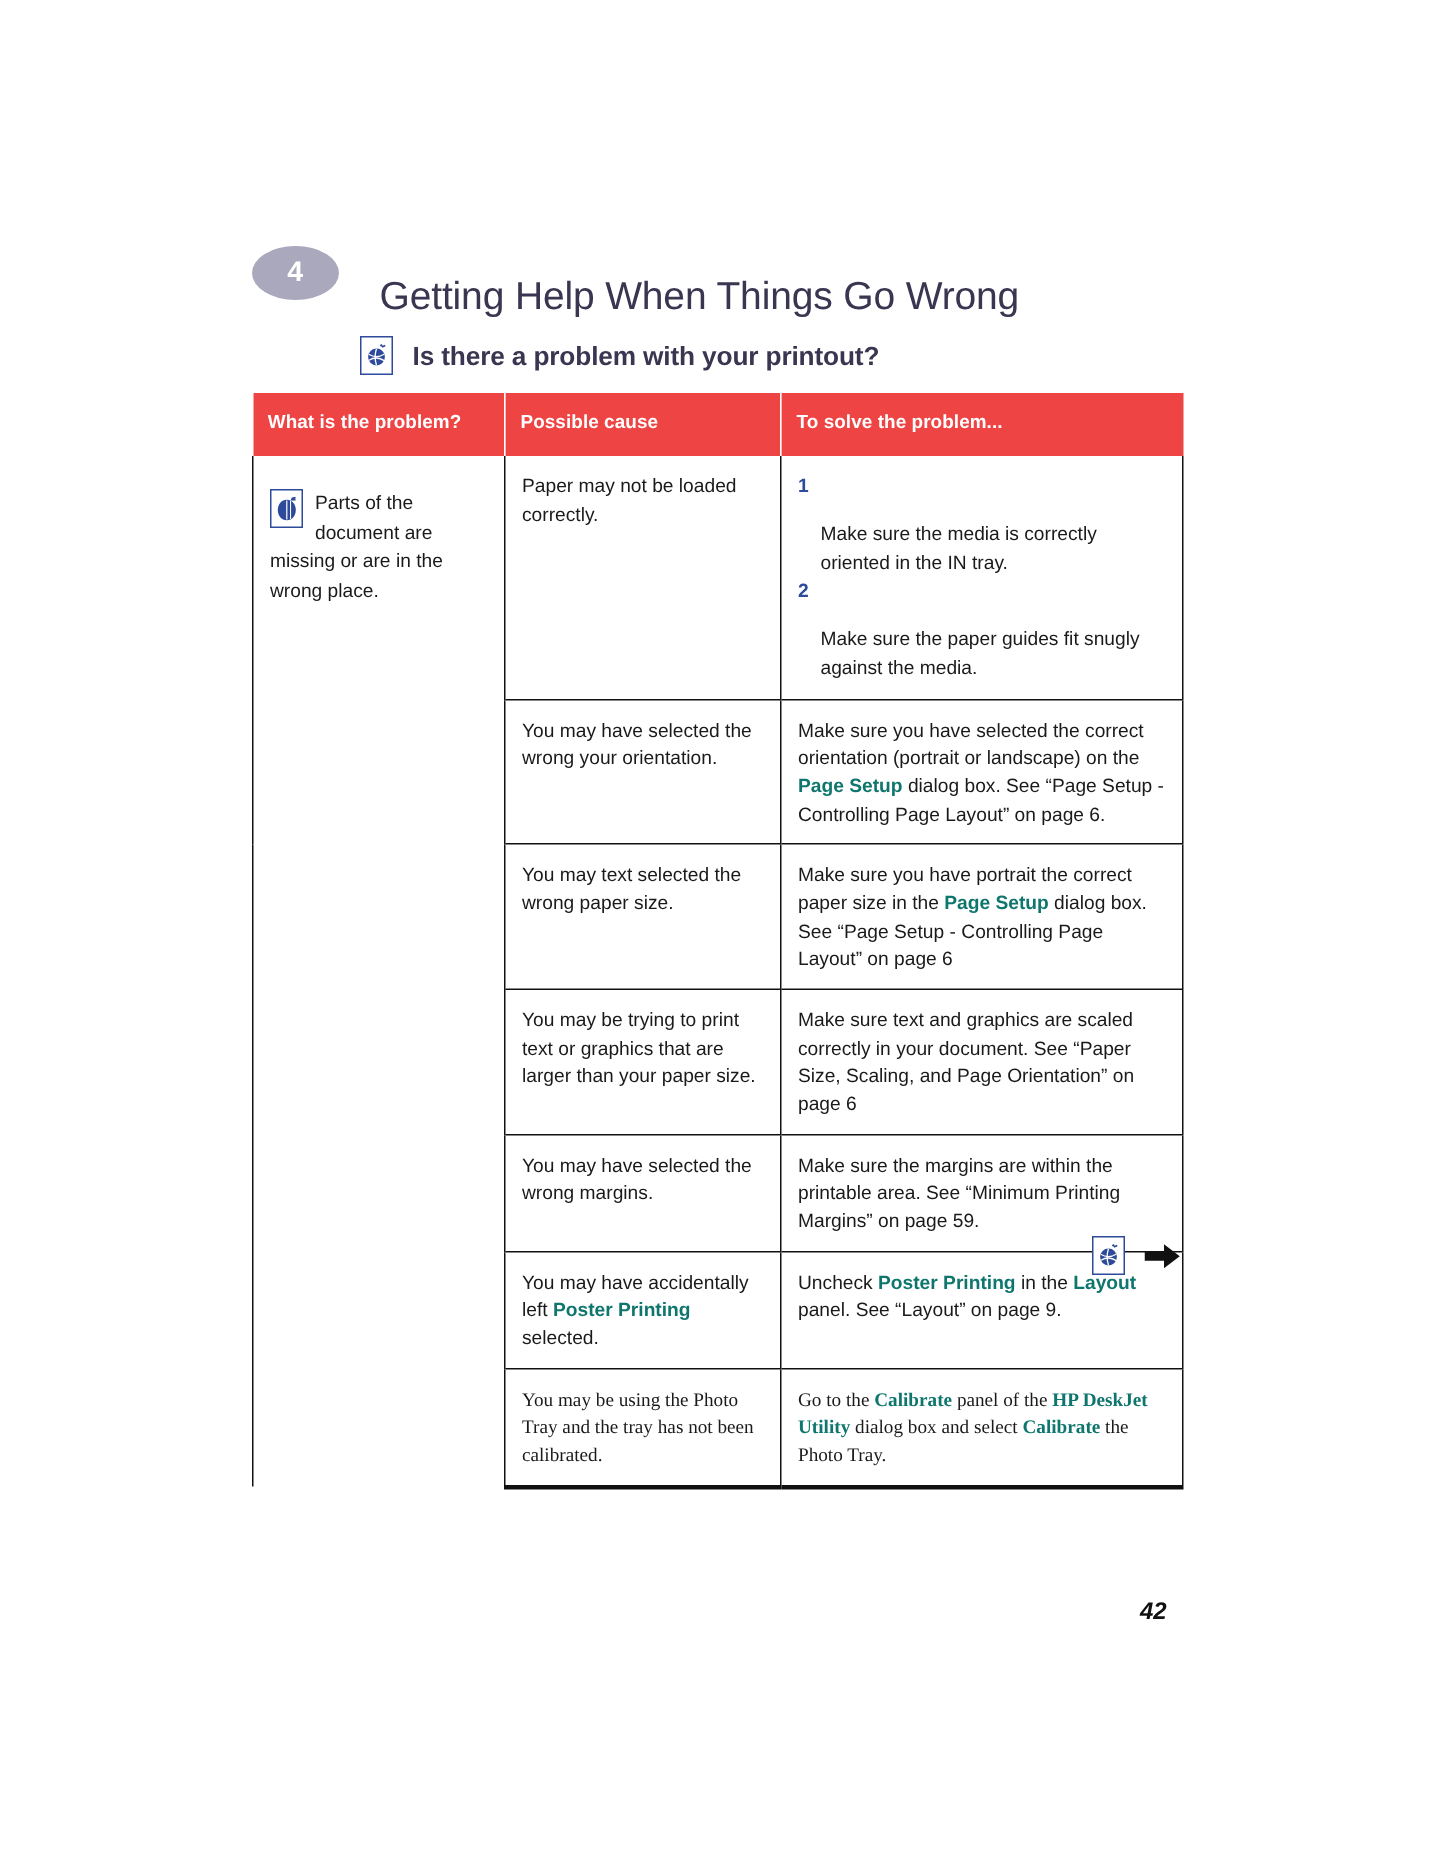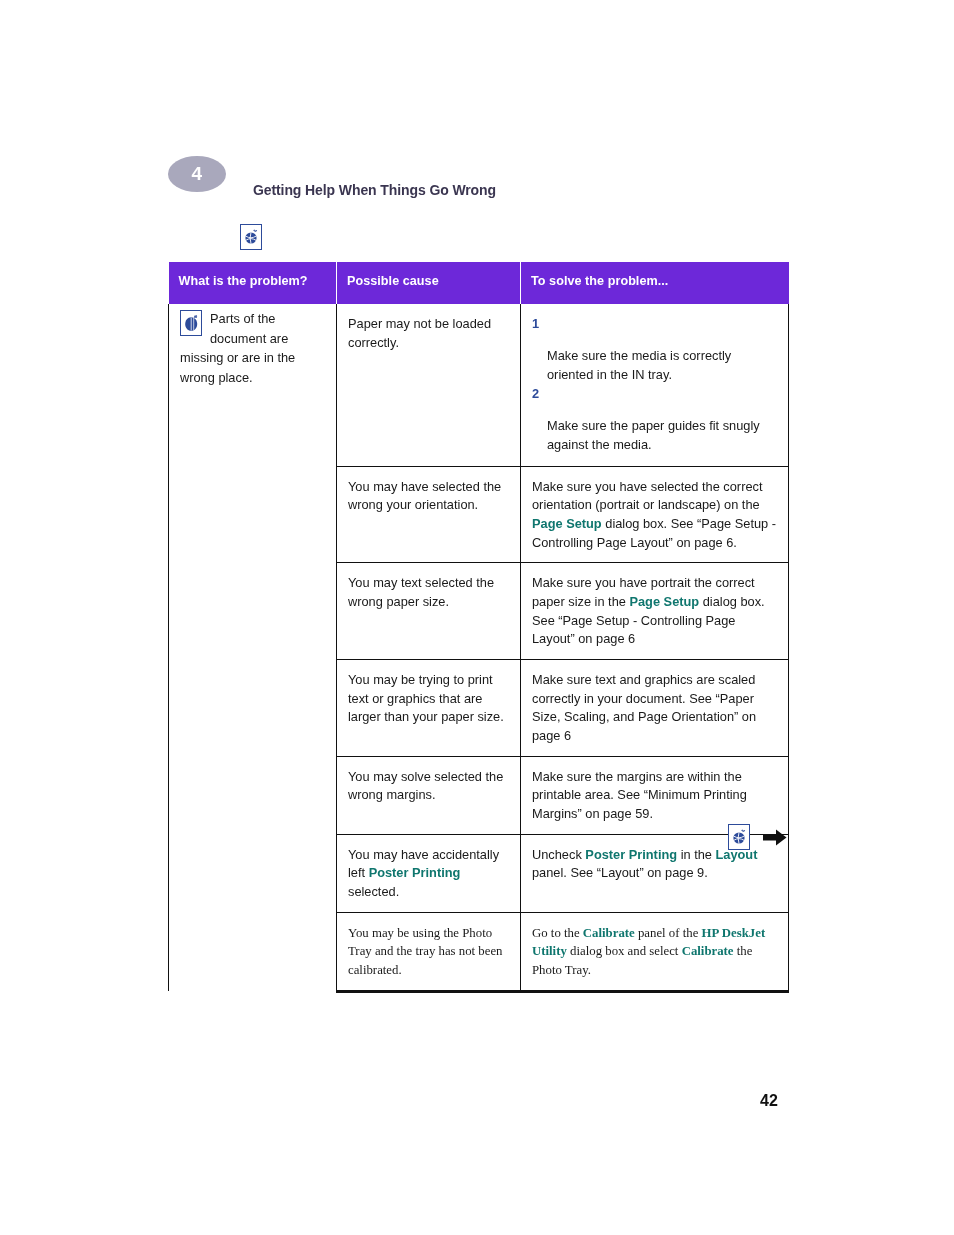--- a/index.html
+++ b/index.html
@@ -32,22 +32,22 @@
     color: #ffffff;
     font-size: 19px;
     font-weight: bold;
     display: flex;
     align-items: center;
     justify-content: center;
     letter-spacing: 0.5px;
   }
   .chapter-title {
     margin-left: 27px;
-    font-size: 14px;
-    font-weight: bold;
+    font-size: 26px;
+    font-weight: normal;
     color: #3a3550;
     letter-spacing: -0.1px;
     margin-top: 32px;
   }
 
   
   .section-heading {
     position: absolute;
     left: 240px;
     top: 224px;
@@ -81,21 +81,21 @@
     width: 620px;
     border-collapse: collapse;
     table-layout: fixed;
   }
   .help-table th,
   .help-table td {
     vertical-align: top;
     padding: 0;
   }
   .help-table thead th {
-    background: #6d28d9;
+    background: #ef4444;
     color: #ffffff;
     font-size: 12.6px;
     font-weight: bold;
     text-align: left;
     height: 42px;
     padding: 12px 0 0 10px;
     box-sizing: border-box;
     border-right: 1.5px solid #ffffff;
     letter-spacing: 0.05px;
   }
@@ -109,21 +109,21 @@
     border-left: 1.4px solid #111111;
     border-top: 1.4px solid #111111;
     padding: 11px 12px 10px 11px;
     font-size: 12.8px;
     line-height: 1.46;
     color: #1a1a1a;
     box-sizing: border-box;
   }
   .help-table tbody td.cell-problem {
     border-top: none;
-    padding-top: 5px;
+    padding-top: 21px;
   }
   .help-table tbody td:last-child {
     border-right: 1.4px solid #111111;
   }
   .help-table tbody tr:first-child td {
     border-top: none;
   }
   .help-table tbody tr:last-child td {
     border-bottom: 3.5px solid #111111;
     font-family: Liberation Serif, serif;
@@ -181,24 +181,25 @@
     width: 26px;
     height: 22px;
     display: flex;
     align-items: center;
     justify-content: center;
   }
 
   .page-number {
     position: absolute;
     left: 760px;
-    top: 1092px;
+    top: 1066px;
     font-size: 16px;
     font-weight: bold;
     color: #111111;
+    font-style: italic;
   }
 </style>
 </head>
 <body>
 
 <div class="chapter-header">
   <div class="chapter-badge">4</div>
   <div class="chapter-title">Getting Help When Things Go Wrong</div>
 </div>
 
@@ -206,20 +207,21 @@
   <span class="icon-box">
     <svg width="15" height="16" viewBox="0 0 15 16" aria-hidden="true">
       <path d="M9.2 1.2 L10.4 0.4 L11.2 1.4 L10.0 2.1 Z" fill="#2d4b9a"></path>
       <path d="M10.3 1.9 L12.6 0.9 L13.1 1.9 L10.9 2.9 Z" fill="#2d4b9a"></path>
       <circle cx="7" cy="9" r="5.6" fill="#2d4b9a"></circle>
       <path d="M1.8 7.2 Q7 10.4 12.3 7.0" stroke="#ffffff" stroke-width="0.9" fill="none"></path>
       <path d="M2.0 11.2 Q7 8.0 12.2 11.4" stroke="#ffffff" stroke-width="0.9" fill="none"></path>
       <path d="M7 3.4 Q5.2 9 7 14.6" stroke="#ffffff" stroke-width="0.9" fill="none"></path>
     </svg>
   </span>
+  <span class="section-heading-text">Is there a problem with your printout?</span>
 </div>
 
 <table class="help-table">
   <colgroup>
     <col class="col-problem">
     <col class="col-cause">
     <col class="col-solve">
   </colgroup>
   <thead>
     <tr>
@@ -263,21 +265,21 @@
       </tr>
       <tr>
         <td><span>You may text selected the wrong paper size.</span></td>
         <td><span>Make sure you have portrait the correct paper size in the </span><span class="bold-term">Page Setup</span><span> dialog box. See “Page Setup - Controlling Page Layout” on page 6</span></td>
       </tr>
       <tr>
         <td><span>You may be trying to print text or graphics that are larger than your paper size.</span></td>
         <td><span>Make sure text and graphics are scaled correctly in your document. See “Paper Size, Scaling, and Page Orientation” on page 6</span></td>
       </tr>
       <tr>
-        <td><span>You may solve selected the wrong margins.</span></td>
+        <td><span>You may have selected the wrong margins.</span></td>
         <td><span>Make sure the margins are within the printable area. See “Minimum Printing Margins” on page 59.</span></td>
       </tr>
       <tr>
         <td><span>You may have accidentally left </span><span class="bold-term">Poster Printing</span><span> selected.</span></td>
         <td><span>Uncheck </span><span class="bold-term">Poster Printing</span><span> in the </span><span class="bold-term">Layout</span><span> panel. See “Layout” on page 9.</span></td>
       </tr>
       <tr>
         <td><span>You may be using the Photo Tray and the tray has not been calibrated.</span></td>
         <td><span>Go to the </span><span class="bold-term">Calibrate</span><span> panel of the </span><span class="bold-term">HP DeskJet Utility</span><span> dialog box and select </span><span class="bold-term">Calibrate</span><span> the Photo Tray.</span></td>
       </tr>

